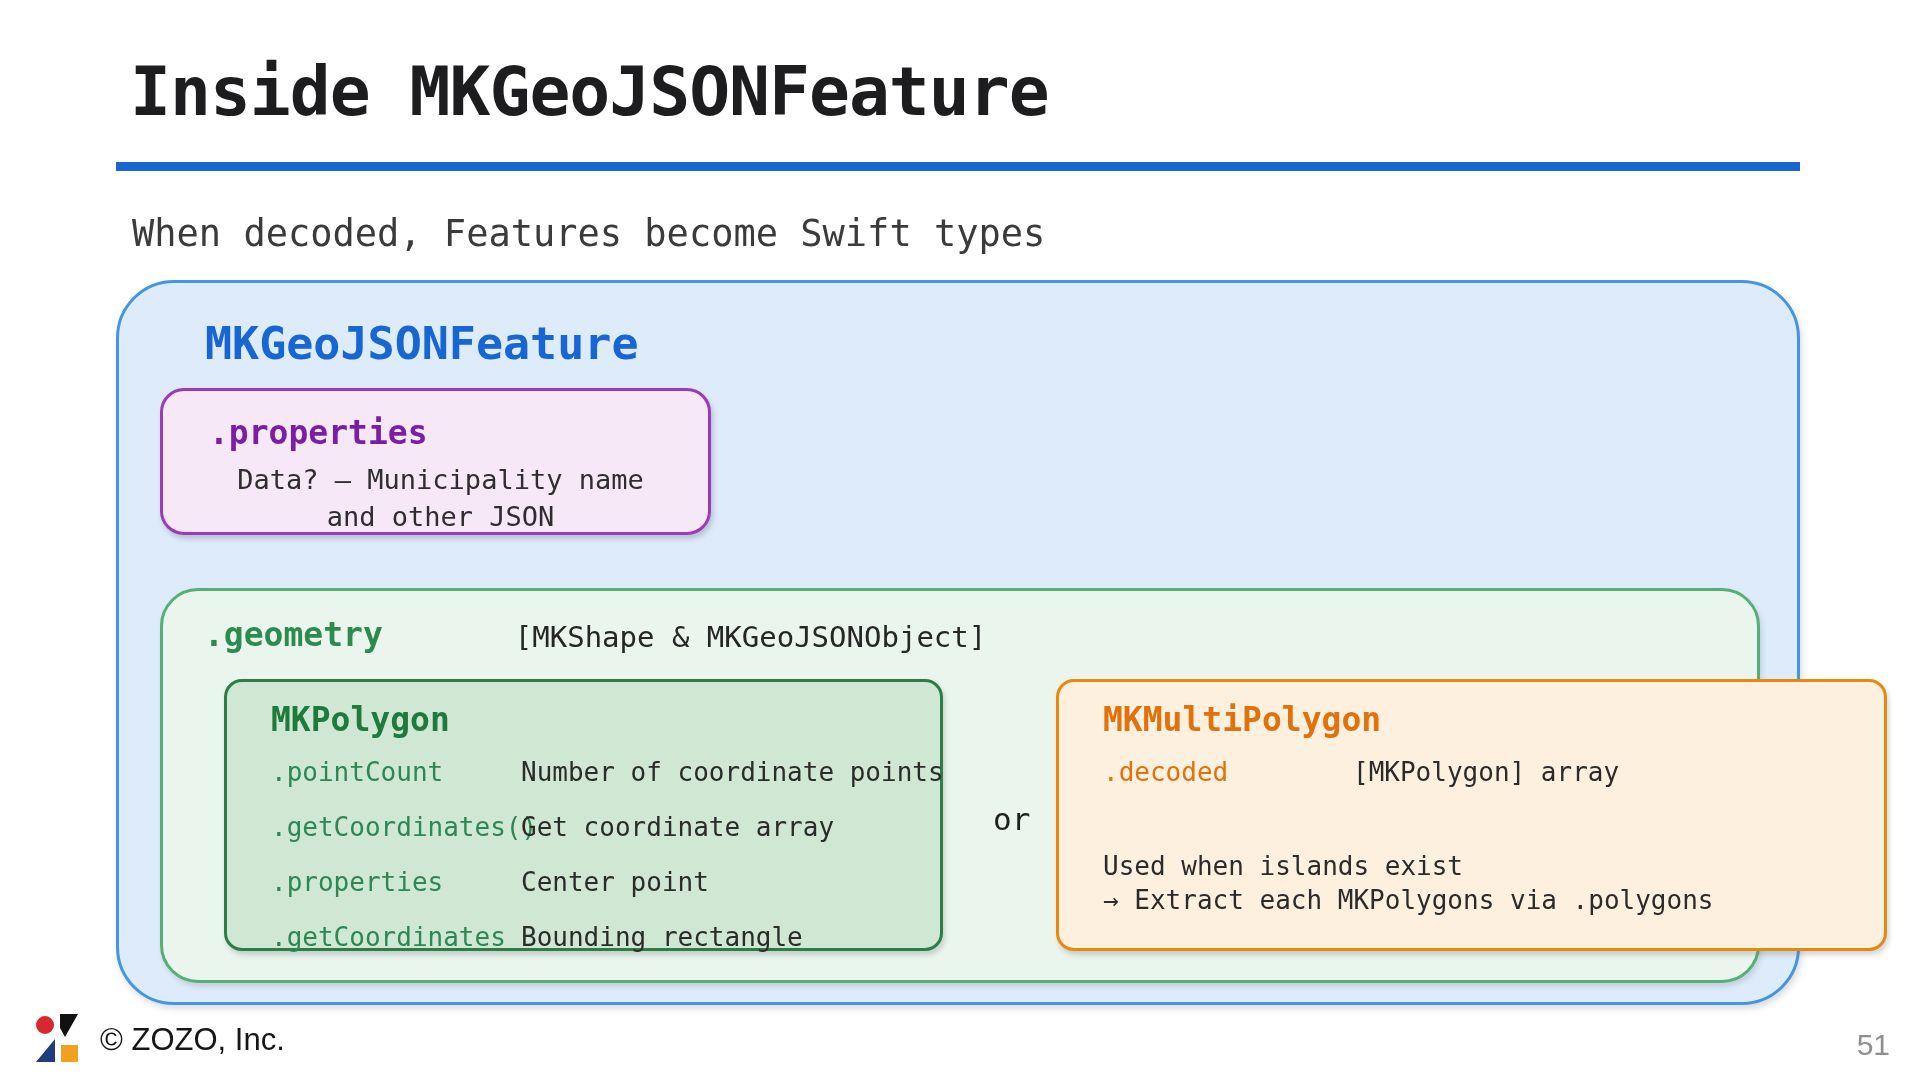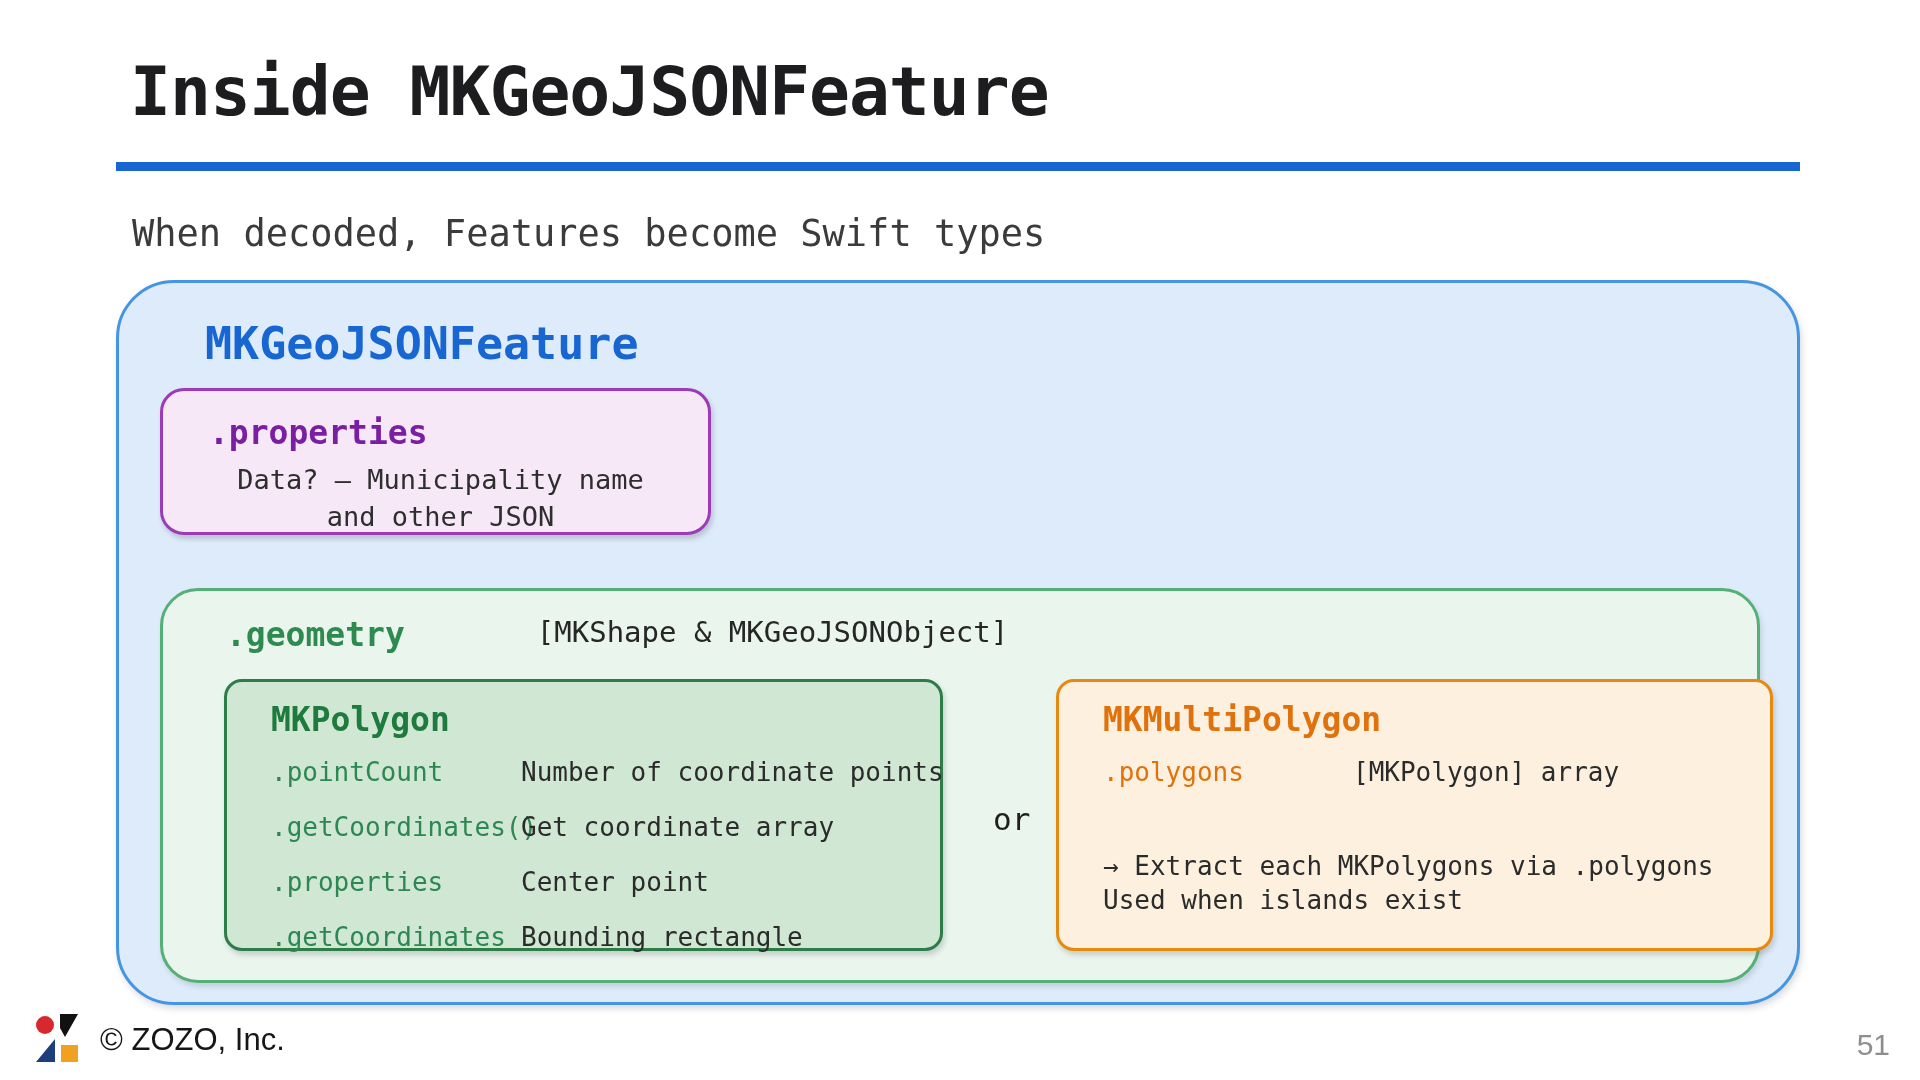--- a/index.html
+++ b/index.html
@@ -37,40 +37,40 @@
              background:var(--purple-fill);border:3px solid var(--purple-border);}
   .props-box .card-label{color:var(--purple-label);}
   .ident-box{left:631px;top:105px;width:508px;height:168px;padding:22px 30px 0 40px;
              background:var(--gray-fill);border:3px solid var(--gray-border);}
   .ident-box .card-label{color:#161616;}
   .card-desc{margin-top:9px;}
 
   .geometry-box{position:absolute;left:41px;top:305px;width:1600px;height:395px;
                 background:var(--geometry-fill);border:3px solid var(--geometry-border);
                 border-radius:38px;box-shadow:2px 4px 5px rgba(110,120,130,0.22);}
-  .geo-header{position:absolute;left:63px;top:24px;display:flex;align-items:flex-start;}
+  .geo-header{position:absolute;left:41px;top:24px;display:flex;align-items:flex-end;}
   .geo-label{font-size:33px;font-weight:bold;color:var(--geometry-label);white-space:nowrap;}
   .geo-annotation{font-size:29px;color:#262626;margin-left:132px;white-space:nowrap;}
 
   .inner-box{position:absolute;top:88px;height:272px;border-radius:18px;
              box-shadow:2px 4px 5px rgba(100,115,105,0.28);padding:18px 0 0 44px;}
   .inner-title{font-size:33px;font-weight:bold;white-space:nowrap;}
   .member-grid{display:grid;grid-template-columns:238px auto;column-gap:12px;
                font-size:26px;margin-top:18px;row-gap:25px;align-items:baseline;}
   .member-name{white-space:nowrap;}
   .member-desc{color:#2b2b2b;white-space:nowrap;}
 
   .polygon-box{left:61px;width:719px;background:var(--polygon-fill);
                border:3px solid var(--polygon-border);}
   .polygon-box .inner-title{color:var(--polygon-label);}
   .polygon-box .member-name{color:var(--polygon-name);}
 
   .or-label{position:absolute;left:830px;top:210px;font-size:31px;color:#1f1f1f;}
 
-  .multipolygon-box{left:893px;width:717px;background:var(--orange-fill);
+  .multipolygon-box{left:893px;width:831px;background:var(--orange-fill);
                     border:3px solid var(--orange-border);}
   .multipolygon-box .inner-title{color:var(--orange-label);}
   .multipolygon-box .member-name{color:var(--orange-label);}
   .mp-note{font-size:26px;line-height:34px;color:#2b2b2b;margin-top:62px;white-space:nowrap;}
 
   .footer-logo{position:absolute;left:36px;top:1014px;width:42px;height:48px;}
   .footer-copy{position:absolute;left:100px;top:1022px;font-size:31px;color:#161616;
                font-family:"Liberation Sans",sans-serif;white-space:nowrap;}
   .page-num{position:absolute;right:30px;top:1028px;font-size:30px;color:var(--page-number);
             font-family:"Liberation Sans",sans-serif;}
@@ -111,26 +111,26 @@
           <span class="member-name">.getCoordinates</span>
           <span class="member-desc">Bounding rectangle</span>
         </div>
       </div>
 
       <div class="or-label">or</div>
 
       <div class="inner-box multipolygon-box">
         <div class="inner-title">MKMultiPolygon</div>
         <div class="member-grid">
-          <span class="member-name">.polygons</span>
+          <span class="member-name">.decoded</span>
           <span class="member-desc">[MKPolygon] array</span>
         </div>
         <div class="mp-note">
+          <div>Used when islands exist</div>
           <div>→ Extract each MKPolygons via .polygons</div>
-          <div>Used when islands exist</div>
         </div>
       </div>
     </div>
   </div>
 
   <svg class="footer-logo" viewBox="0 0 42 48" xmlns="http://www.w3.org/2000/svg">
     <circle cx="9" cy="11" r="9" fill="#d7282f"></circle>
     <polygon points="24,0 42,0 29,23 24,14" fill="#111111"></polygon>
     <polygon points="19,25 19,48 0,48" fill="#1e3e7b"></polygon>
     <polygon points="25,31 42,31 42,48 25,48" fill="#f0a122"></polygon>

